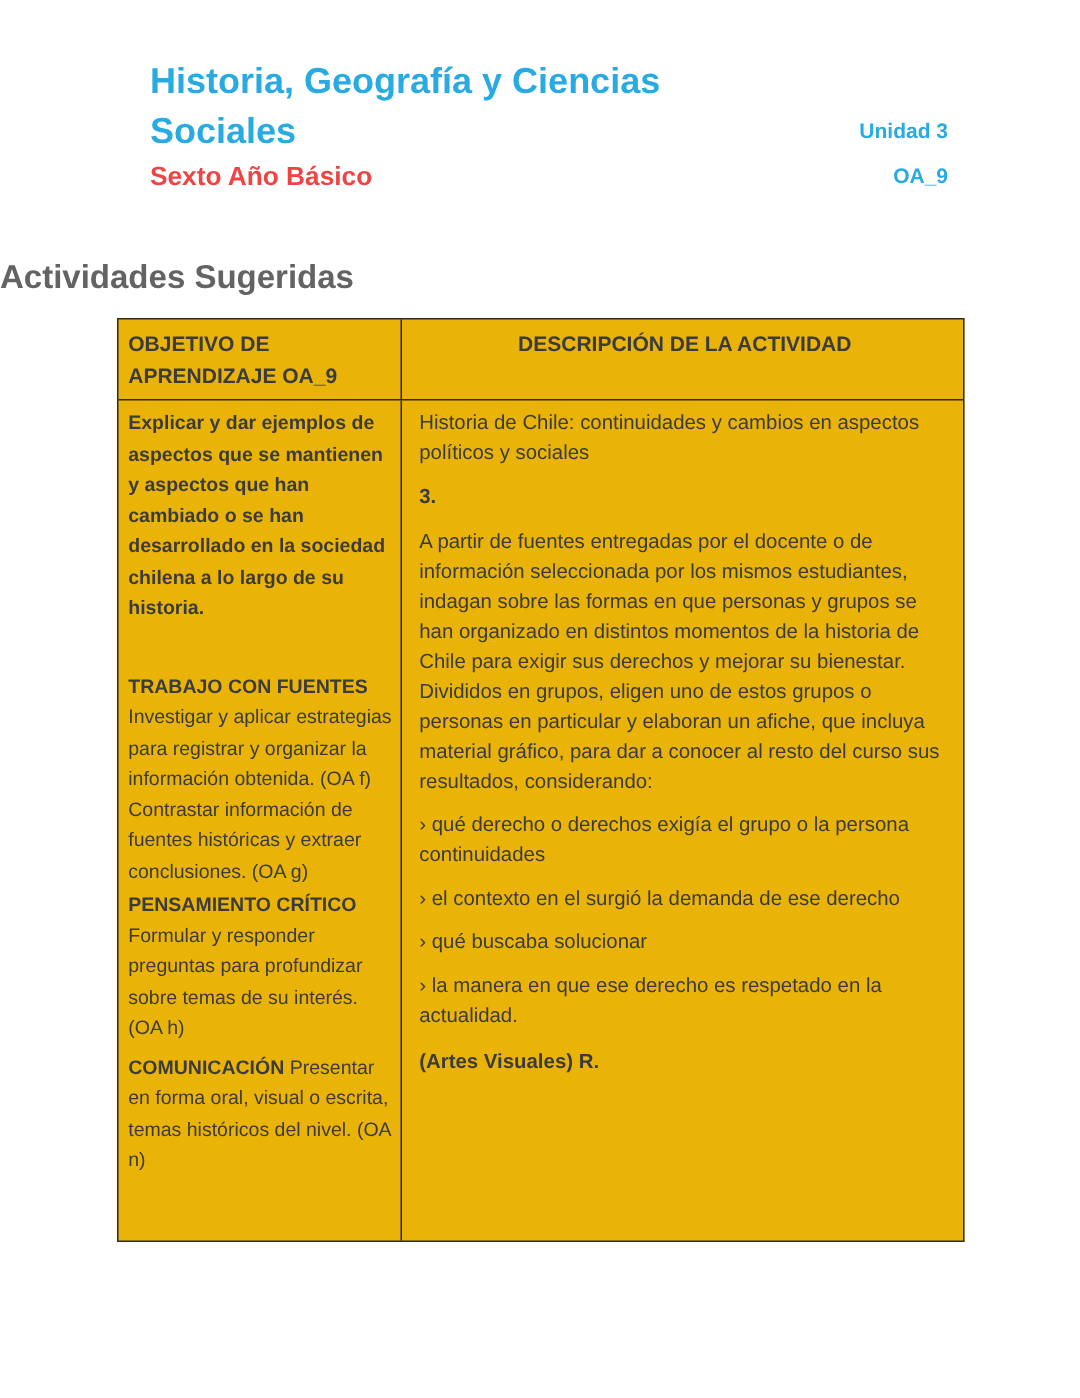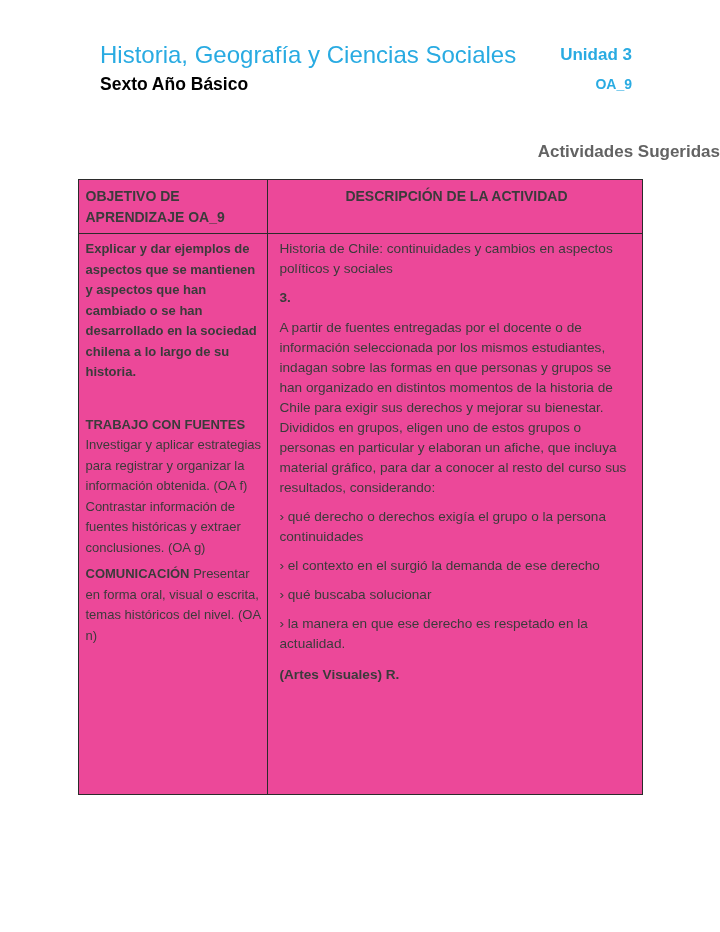--- a/index.html
+++ b/index.html
@@ -18,42 +18,42 @@
   }
   .page{position:relative;width:720px;height:932px;background:#fff;overflow:hidden;}
 
   
   .doc-header{
     display:flex;justify-content:space-between;align-items:flex-end;
     margin:38px 88px 0 100px;
   }
   .doc-title{
     margin:0;width:440px;
-    font-size:24px;line-height:33px;font-weight:400;
+    font-size:24px;line-height:33px;font-weight:700;
     color:var(--accent);
   }
   .doc-subtitle{
-    font-size:17.5px;line-height:27px;font-weight:700;color:#000000;
+    font-size:17.5px;line-height:27px;font-weight:700;color:#ef4444;
   }
   .hdr-right{text-align:right;white-space:nowrap;}
-  .hdr-unit{font-size:17px;line-height:33px;font-weight:700;color:var(--accent);}
+  .hdr-unit{font-size:14px;line-height:33px;font-weight:700;color:var(--accent);}
   .hdr-oa{font-size:14px;line-height:27px;font-weight:700;color:var(--accent);}
 
   
   .section-title{
-    margin:42px 0 0 0;text-align:right;
-    font-size:17px;line-height:24px;font-weight:700;
+    margin:42px 0 0 0;text-align:left;
+    font-size:22px;line-height:24px;font-weight:700;
     color:var(--section-title);
   }
 
   
   .acts-table{
     width:565px;margin:15px auto 0 auto;
     border:1.5px solid var(--border);
-    background:#ec4899;
+    background:#eab308;
   }
   .t-row{display:flex;align-items:stretch;}
   .t-row.header{border-bottom:1.5px solid var(--border);min-height:50px;}
   .cell{padding:5px 8px;}
   .cell.left{
     width:189px;flex:0 0 189px;
     border-right:1.5px solid var(--border);
     font-size:13px;line-height:20.5px;
     padding:5px 4px 5px 7px;
   }
@@ -109,20 +109,24 @@
     <div class="t-row body">
 
       <div class="cell left">
         <p class="obj-main">Explicar y dar ejemplos de aspectos que se mantienen y aspectos que han cambiado o se han desarrollado en la sociedad chilena a lo largo de su historia.</p>
 
         <div class="sec sec-first stack">
           <span class="h">TRABAJO CON FUENTES</span>
           <span>Investigar y aplicar estrategias para registrar y organizar la información obtenida. (OA f) Contrastar información de fuentes históricas y extraer conclusiones. (OA g)</span>
         </div>
 
+        <div class="sec sec-2 stack">
+          <span class="h">PENSAMIENTO CRÍTICO</span>
+          <span>Formular y responder preguntas para profundizar sobre temas de su interés. (OA h)</span>
+        </div>
 
         <div class="sec">
           <span class="h">COMUNICACIÓN</span>
           <span>Presentar en forma oral, visual o escrita, temas históricos del nivel. (OA n)</span>
         </div>
       </div>
 
       <div class="cell right">
         <p class="act-title">Historia de Chile: continuidades y cambios en aspectos políticos y sociales</p>
         <p class="act-number">3.</p>

